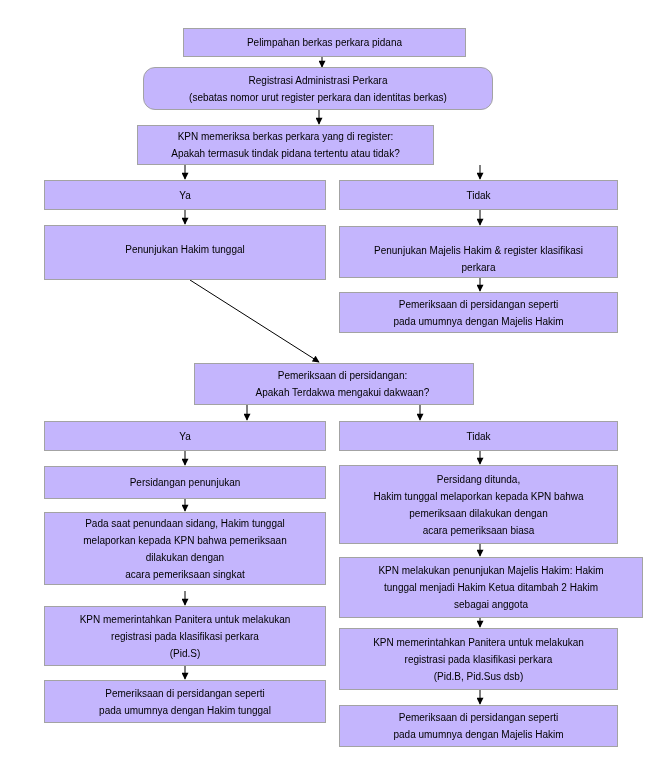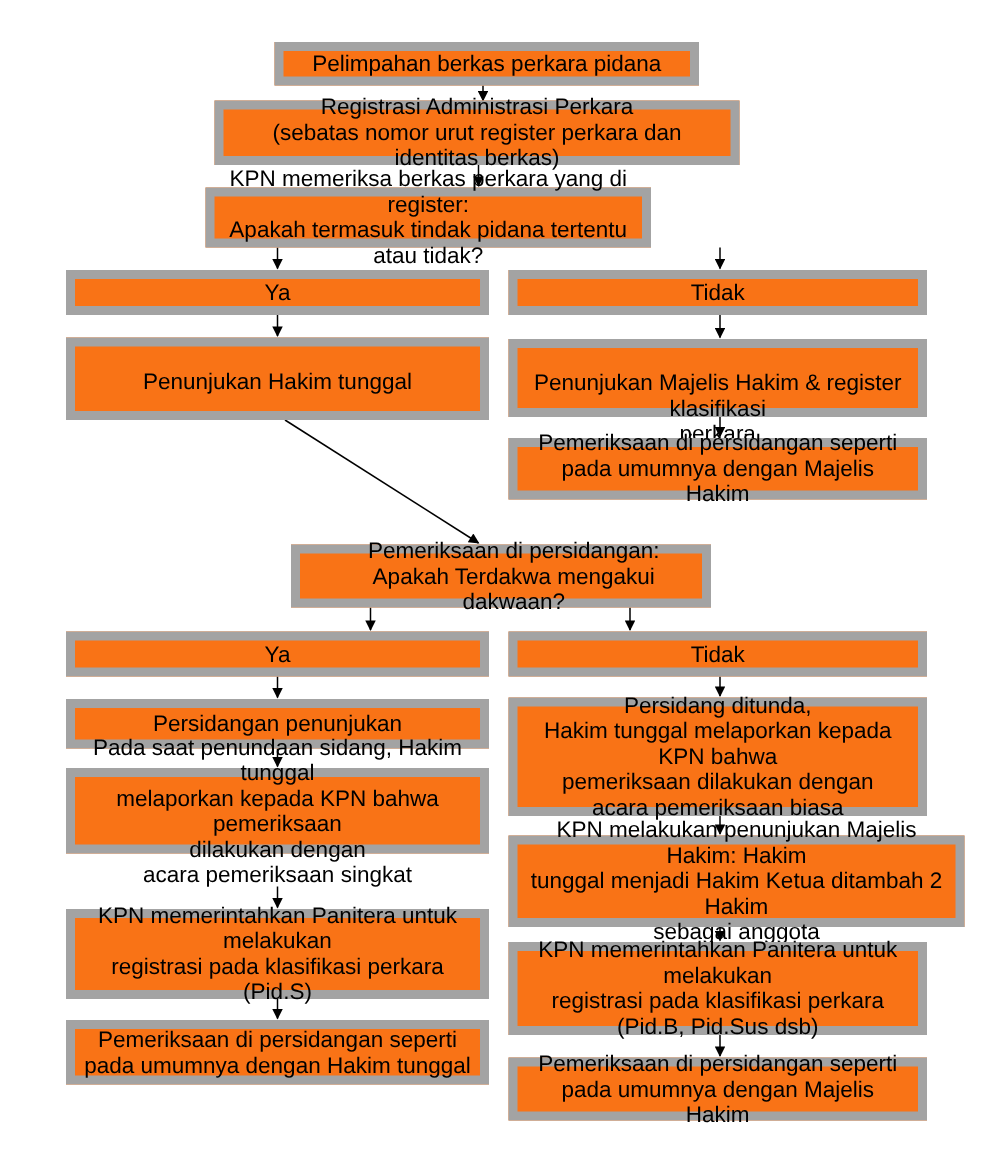--- a/index.html
+++ b/index.html
@@ -20,27 +20,27 @@
     position: absolute;
     left: 0;
     top: 0;
     width: 664px;
     height: 769px;
     pointer-events: none;
   }
   .node {
     position: absolute;
     box-sizing: border-box;
-    background: #f97316;
-    border: 6px solid #a3a3a3;
+    background: #c4b5fd;
+    border: 1px solid #a3a3a3;
     display: flex;
     align-items: center;
     justify-content: center;
     text-align: center;
-    font-size: 15px;
+    font-size: 10px;
     line-height: 17px;
     white-space: pre-line;
     padding: 2px 6px;
   }
   .node.top {
     align-items: flex-start;
     padding-top: 15px;
   }
 </style>
 </head>
@@ -68,21 +68,21 @@
     <line x1="480" y1="451" x2="480" y2="464" stroke="#000" stroke-width="1" marker-end="url(#arr)"></line>
     <line x1="185" y1="499" x2="185" y2="511" stroke="#000" stroke-width="1" marker-end="url(#arr)"></line>
     <line x1="480" y1="544" x2="480" y2="556" stroke="#000" stroke-width="1" marker-end="url(#arr)"></line>
     <line x1="185" y1="591" x2="185" y2="605" stroke="#000" stroke-width="1" marker-end="url(#arr)"></line>
     <line x1="480" y1="618" x2="480" y2="627" stroke="#000" stroke-width="1" marker-end="url(#arr)"></line>
     <line x1="185" y1="666" x2="185" y2="679" stroke="#000" stroke-width="1" marker-end="url(#arr)"></line>
     <line x1="480" y1="690" x2="480" y2="704" stroke="#000" stroke-width="1" marker-end="url(#arr)"></line>
   </svg>
 
   <div class="node" style="left:183px; top:28px;  width:283px; height:29px;">Pelimpahan berkas perkara pidana</div>
-  <div class="node" style="left:143px; top:67px;  width:350px; height:43px;">Registrasi Administrasi Perkara
+  <div class="node" style="left:143px; top:67px;  width:350px; height:43px;border-radius:12px;">Registrasi Administrasi Perkara
 (sebatas nomor urut register perkara dan identitas berkas)</div>
   <div class="node" style="left:137px; top:125px; width:297px; height:40px;">KPN memeriksa berkas perkara yang di register:
 Apakah termasuk tindak pidana tertentu atau tidak?</div>
 
   <div class="node" style="left:44px;  top:180px; width:282px; height:30px;">Ya</div>
   <div class="node" style="left:339px; top:180px; width:279px; height:30px;">Tidak</div>
 
   <div class="node top" style="left:44px;  top:225px; width:282px; height:55px;">Penunjukan Hakim tunggal</div>
   <div class="node top" style="left:339px; top:226px; width:279px; height:52px;">Penunjukan Majelis Hakim &amp; register klasifikasi
 perkara</div>
@@ -95,21 +95,21 @@
 
   <div class="node" style="left:44px;  top:421px; width:282px; height:30px;">Ya</div>
   <div class="node" style="left:339px; top:421px; width:279px; height:30px;">Tidak</div>
 
   <div class="node" style="left:44px;  top:466px; width:282px; height:33px;">Persidangan penunjukan</div>
   <div class="node" style="left:339px; top:465px; width:279px; height:79px;">Persidang ditunda,
 Hakim tunggal melaporkan kepada KPN bahwa
 pemeriksaan dilakukan dengan
 acara pemeriksaan biasa</div>
 
-  <div class="node" style="left:44px;  top:512px; width:282px; height:57px;">Pada saat penundaan sidang, Hakim tunggal
+  <div class="node" style="left:44px;  top:512px; width:282px; height:73px;">Pada saat penundaan sidang, Hakim tunggal
 melaporkan kepada KPN bahwa pemeriksaan
 dilakukan dengan
 acara pemeriksaan singkat</div>
   <div class="node" style="left:339px; top:557px; width:304px; height:61px;">KPN melakukan penunjukan Majelis Hakim: Hakim
 tunggal menjadi Hakim Ketua ditambah 2 Hakim
 sebagai anggota</div>
 
   <div class="node" style="left:44px;  top:606px; width:282px; height:60px;">KPN memerintahkan Panitera untuk melakukan
 registrasi pada klasifikasi perkara
 (Pid.S)</div>

